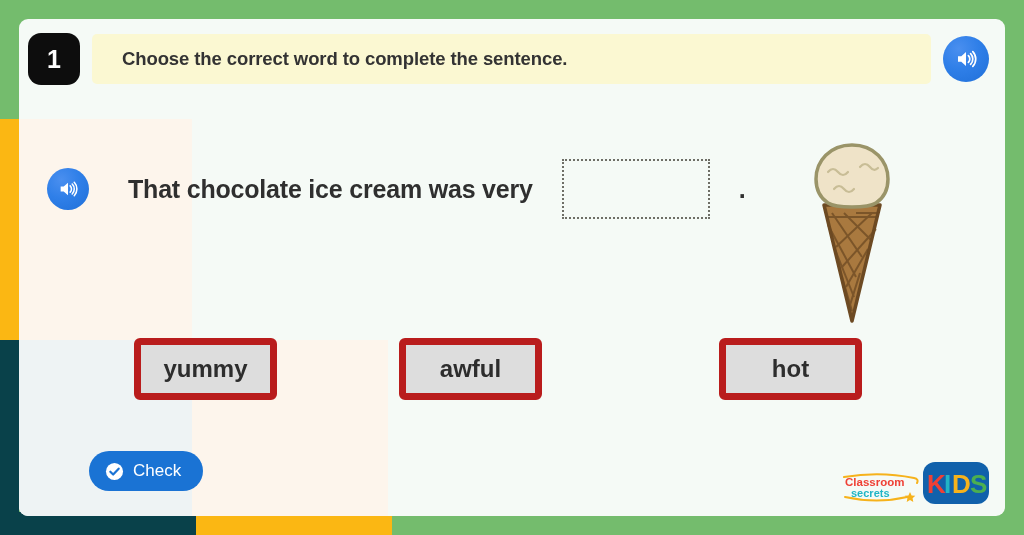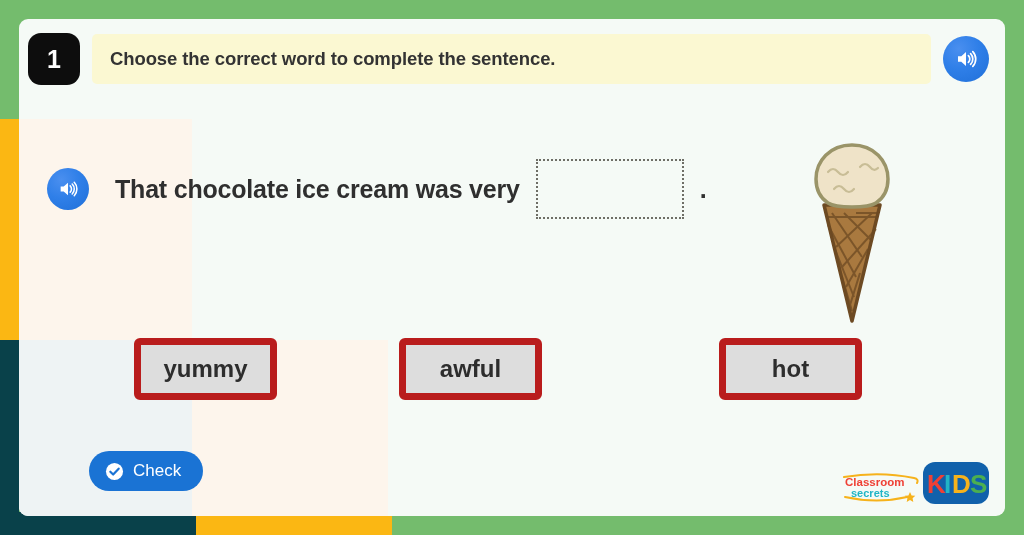--- a/index.html
+++ b/index.html
@@ -118,21 +118,21 @@
 
   .instruction-bar {
     flex: 1 1 auto;
     margin-left: 12px;
     margin-right: 12px;
     height: 50px;
     background: #fbf8d2;
     border-radius: 5px;
     display: flex;
     align-items: center;
-    padding-left: 18px;
+    padding-left: 30px;
     font-size: 18.5px;
     font-weight: bold;
     color: #333333;
     letter-spacing: -0.1px;
   }
 
   
   .speaker {
     border-radius: 50%;
     background: radial-gradient(circle at 34% 28%, #4a8fef 0%, #2f7fe8 45%, #1f6fd8 100%);
@@ -148,20 +148,21 @@
   .speaker svg { display: block; }
 
   
   .sentence-row {
     position: absolute;
     left: 28px;
     top: 140px;
     width: 930px;
     display: flex;
     align-items: center;
+    gap: 13px;
   }
 
   .sentence-text {
     margin-left: 26px;
     font-size: 25px;
     font-weight: bold;
     color: #2f2f2f;
     white-space: nowrap;
     letter-spacing: -0.2px;
   }

